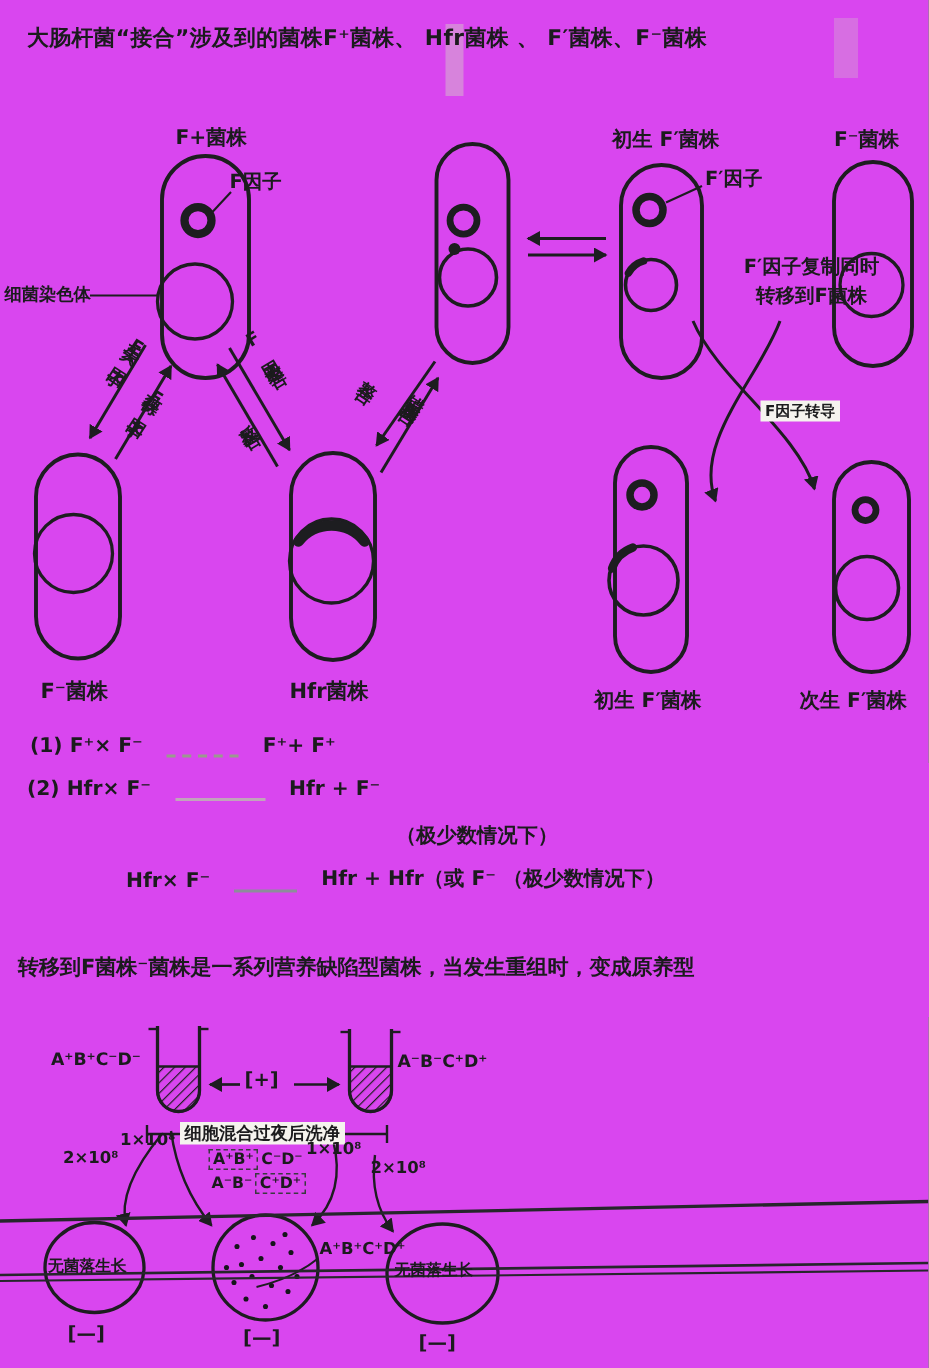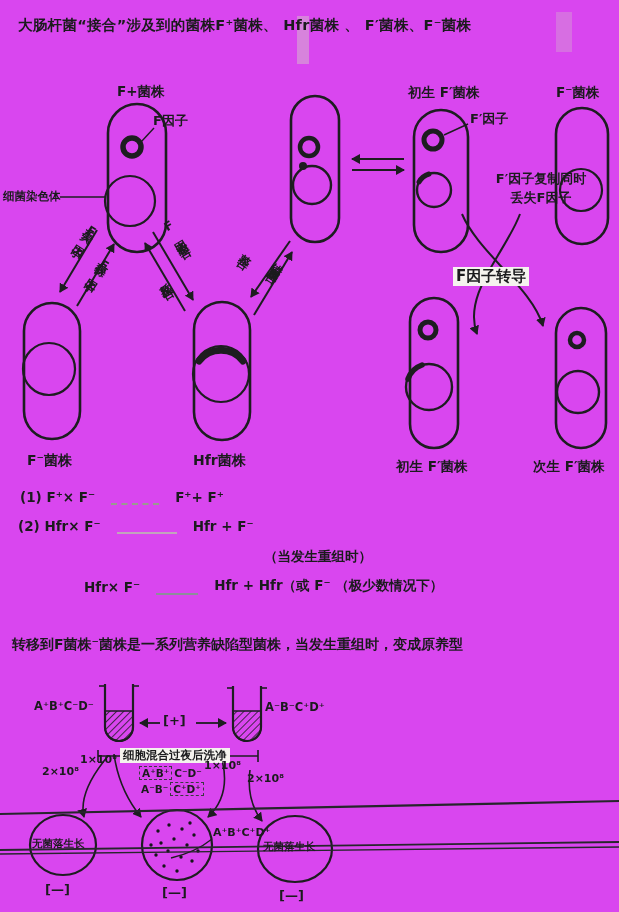--- a/index.html
+++ b/index.html
@@ -199,36 +199,36 @@
   <div class="vlabel tilt-l" style="left:103px;top:256px">获得F因子</div>
   <div class="vlabel tilt-r" style="left:158px;top:220px">F因子整合</div>
   <div class="vlabel tilt-r" style="left:150px;top:276px">反整合</div>
   <div class="vlabel tilt-l" style="left:246px;top:248px">整合</div>
   <div class="vlabel tilt-l" style="left:278px;top:257px">错误反整合</div>
 
   <div class="lbl" style="left:408px;top:84px;font-size:13.5px">初生 F′菌株</div>
   <div class="lbl" style="left:470px;top:110px;font-size:13px">F′因子</div>
   <div class="lbl" style="left:556px;top:84px;font-size:13.5px">F⁻菌株</div>
   <div class="lbl prenote" style="left:462px;top:170px;width:158px;font-size:13px;white-space:pre-line">F′因子复制同时
-丢失F因子</div>
-  <div class="lbl masked" style="left:453px;top:267px;font-size:15px">F因子转导</div>
+转移到F菌株</div>
+  <div class="lbl masked" style="left:507px;top:267px;font-size:10px">F因子转导</div>
   <div class="lbl" style="left:396px;top:458px;font-size:13.5px">初生 F′菌株</div>
   <div class="lbl" style="left:533px;top:458px;font-size:13.5px">次生 F′菌株</div>
 
   <div class="eqrow" style="left:20px;top:489px">
     <span>(1) F⁺× F⁻</span>
     <span class="dash d1"></span>
     <span>F⁺+ F⁺</span>
   </div>
   <div class="eqrow" style="left:18px;top:518px">
     <span>(2) Hfr× F⁻</span>
     <span class="dash d2"></span>
     <span>Hfr + F⁻</span>
   </div>
-  <div class="lbl" style="left:264px;top:548px;font-size:13.5px">（当发生重组时）</div>
+  <div class="lbl" style="left:264px;top:548px;font-size:13.5px">（极少数情况下）</div>
   <div class="eqrow" style="left:84px;top:577px">
     <span>Hfr× F⁻</span>
     <span class="dash d3"></span>
     <span>Hfr + Hfr（或 F⁻ （极少数情况下）</span>
   </div>
   <div class="lbl" style="left:12px;top:636px;font-size:14px">转移到F菌株⁻菌株是一系列营养缺陷型菌株，当发生重组时，变成原养型</div>
 
   <div class="lbl" style="left:34px;top:699px;font-size:11.5px">A⁺B⁺C⁻D⁻</div>
   <div class="lbl" style="left:265px;top:700px;font-size:11.5px">A⁻B⁻C⁺D⁺</div>
   <div class="lbl" style="left:163px;top:713px;font-size:13px">[+]</div>

